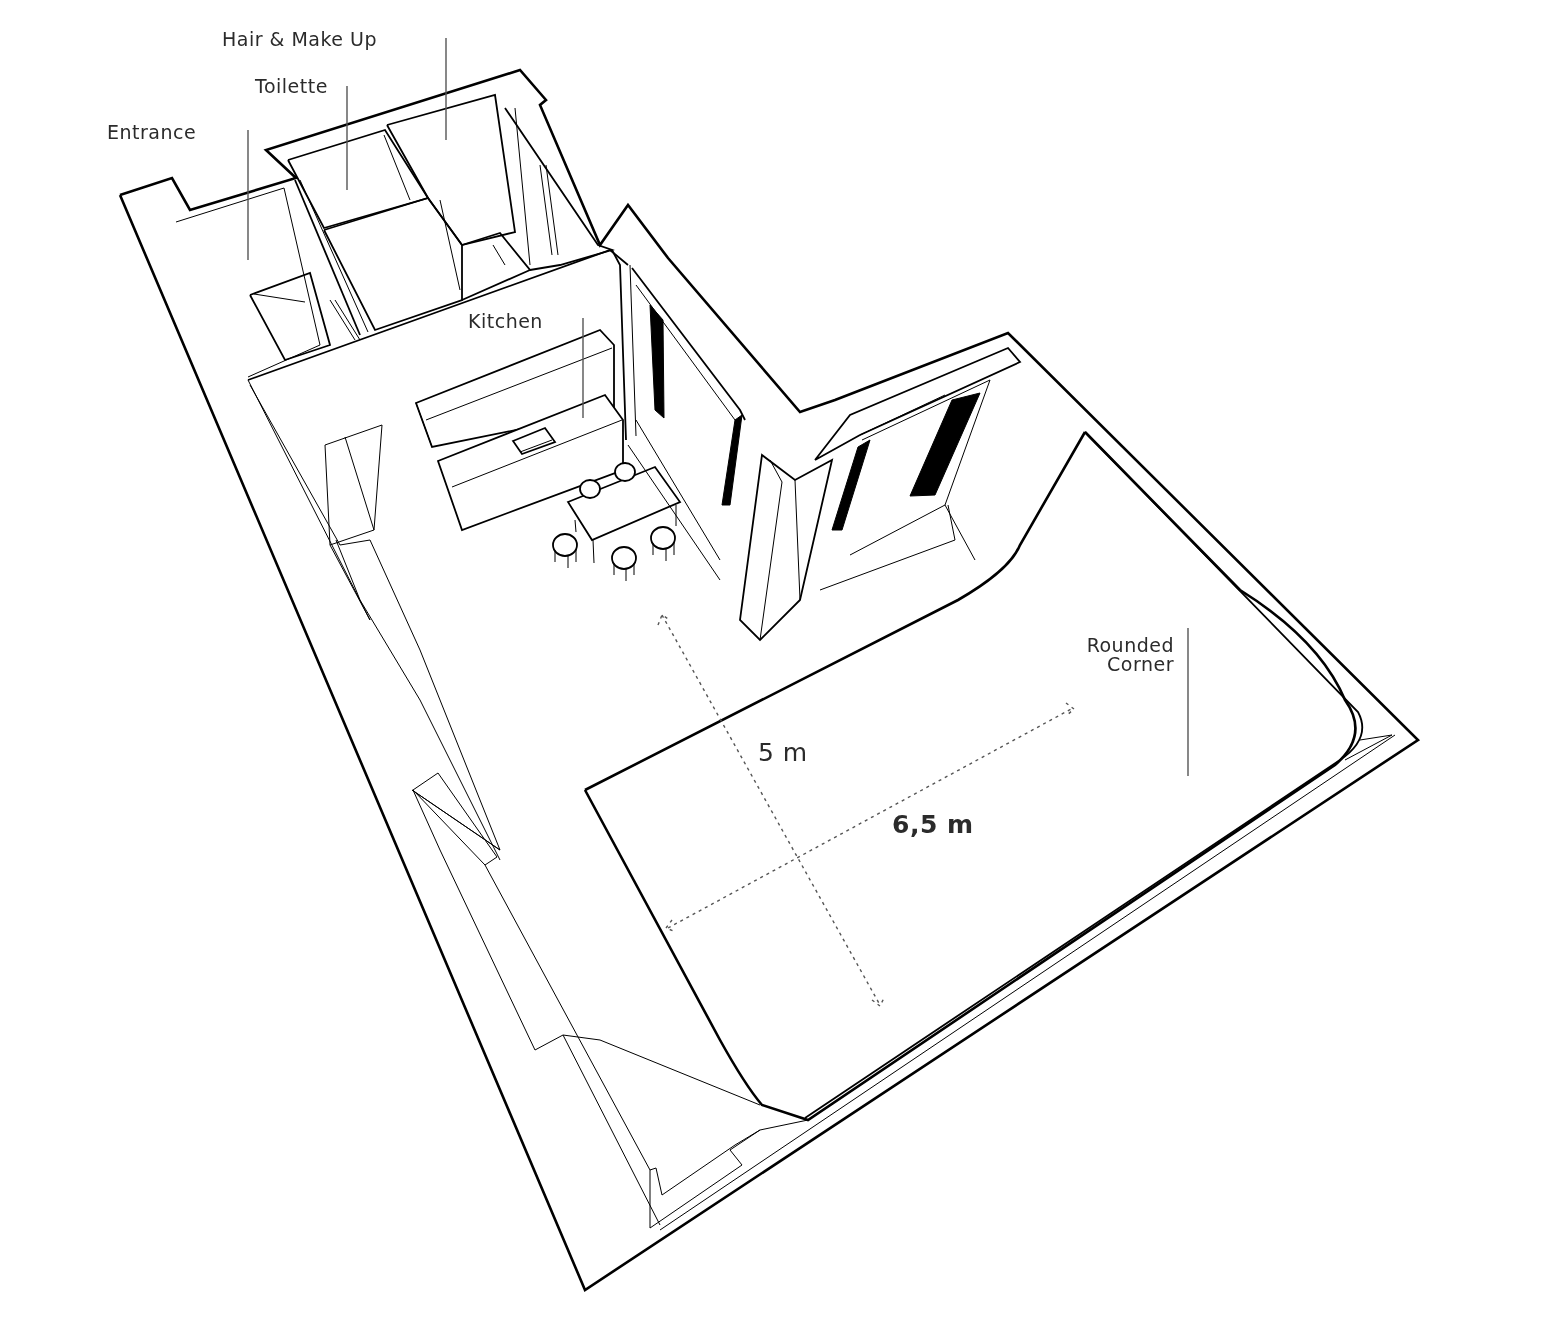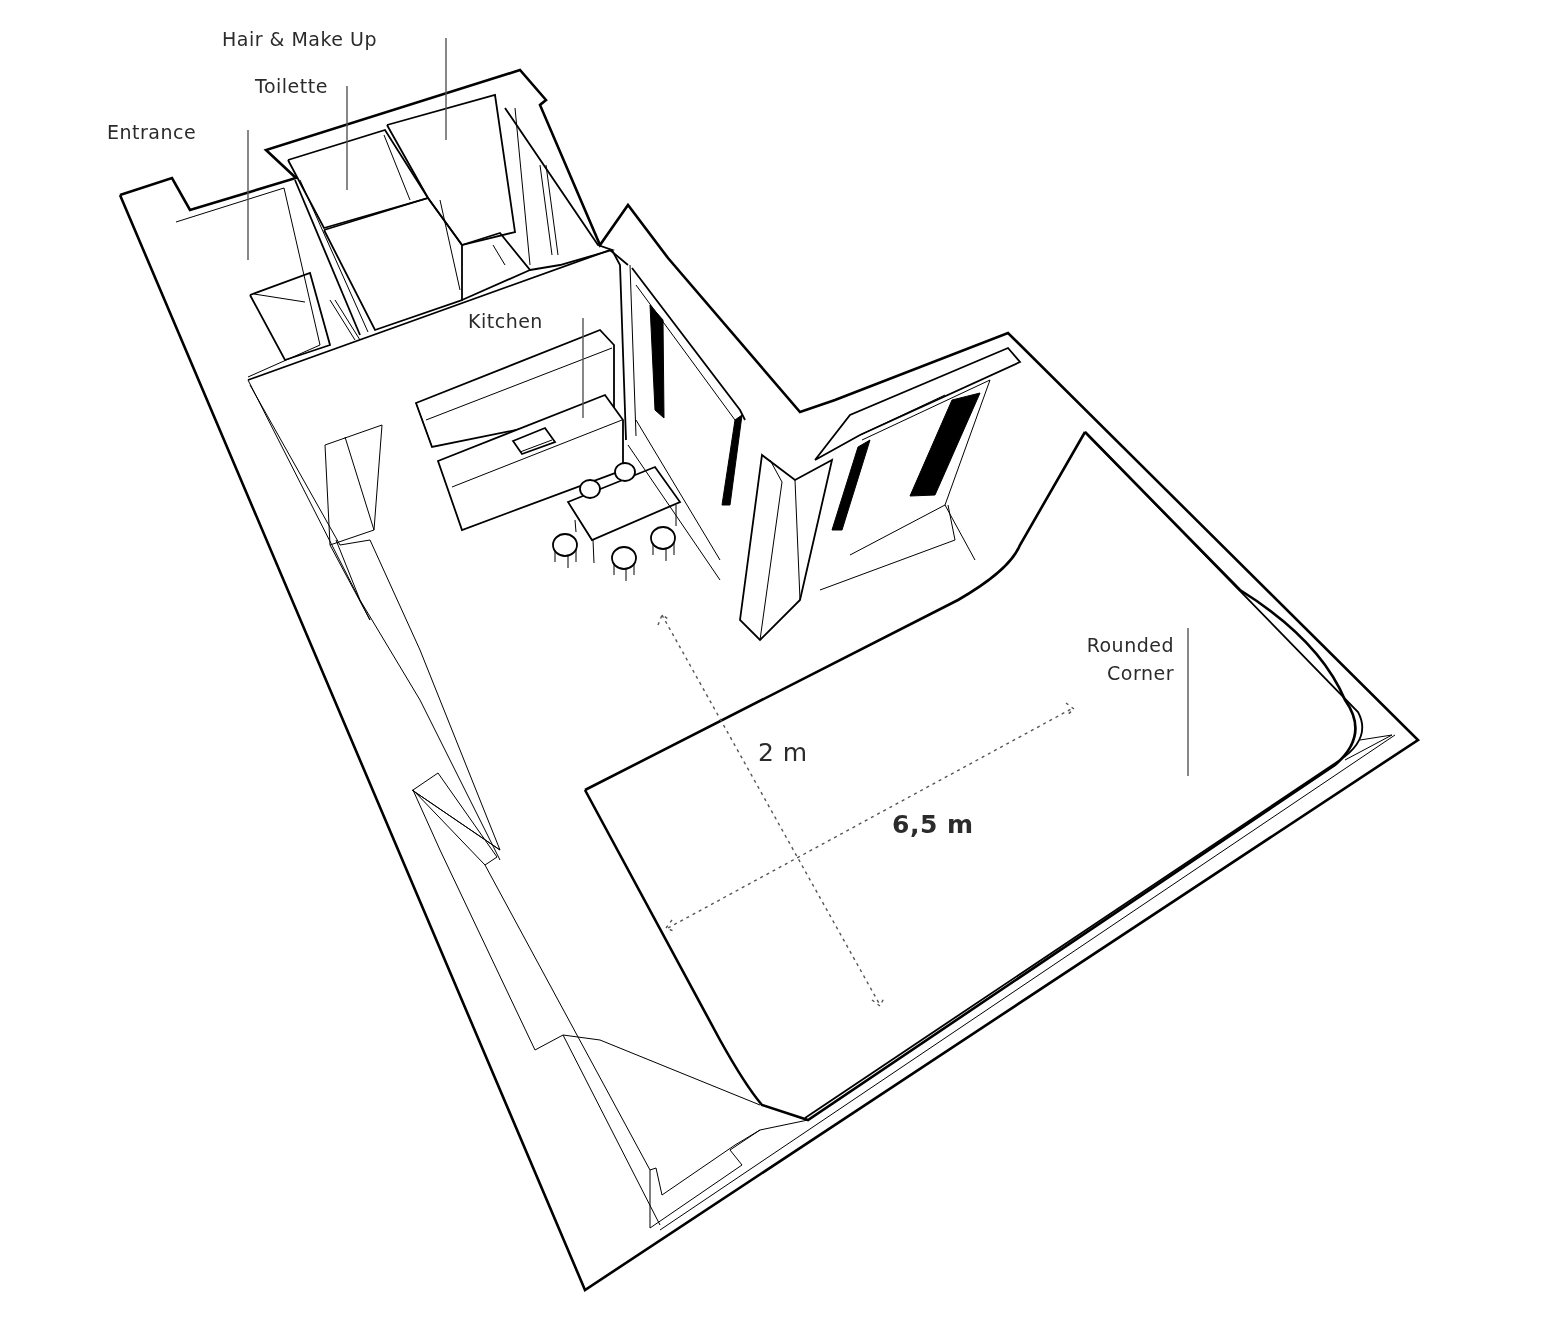--- a/index.html
+++ b/index.html
@@ -160,16 +160,16 @@
     <polyline class="dotted" points="1066,703 1074,709 1066,716"></polyline>
   </g>
 </svg>
 
 <div class="label right" style="left:222px; top:30px;">Hair &amp; Make Up</div>
 <div class="label" style="left:231px; top:77px;margin-left:24px;">Toilette</div>
 <div class="label" style="left:107px; top:123px;">Entrance</div>
 <div class="label" style="left:468px; top:312px;">Kitchen</div>
 <div class="label right" style="left:1052px; top:636px; width:122px;">
   <div>Rounded</div>
-  <div style="margin-top:9px;">Corner</div>
+  <div style="">Corner</div>
 </div>
-<div class="label dim" style="left:758px; top:740px;">2 m</div>
+<div class="label dim" style="left:758px; top:740px;">5 m</div>
 <div class="label dim" style="left:892px; top:812px;font-weight:bold;">6,5 m</div>
 
 </body></html>

